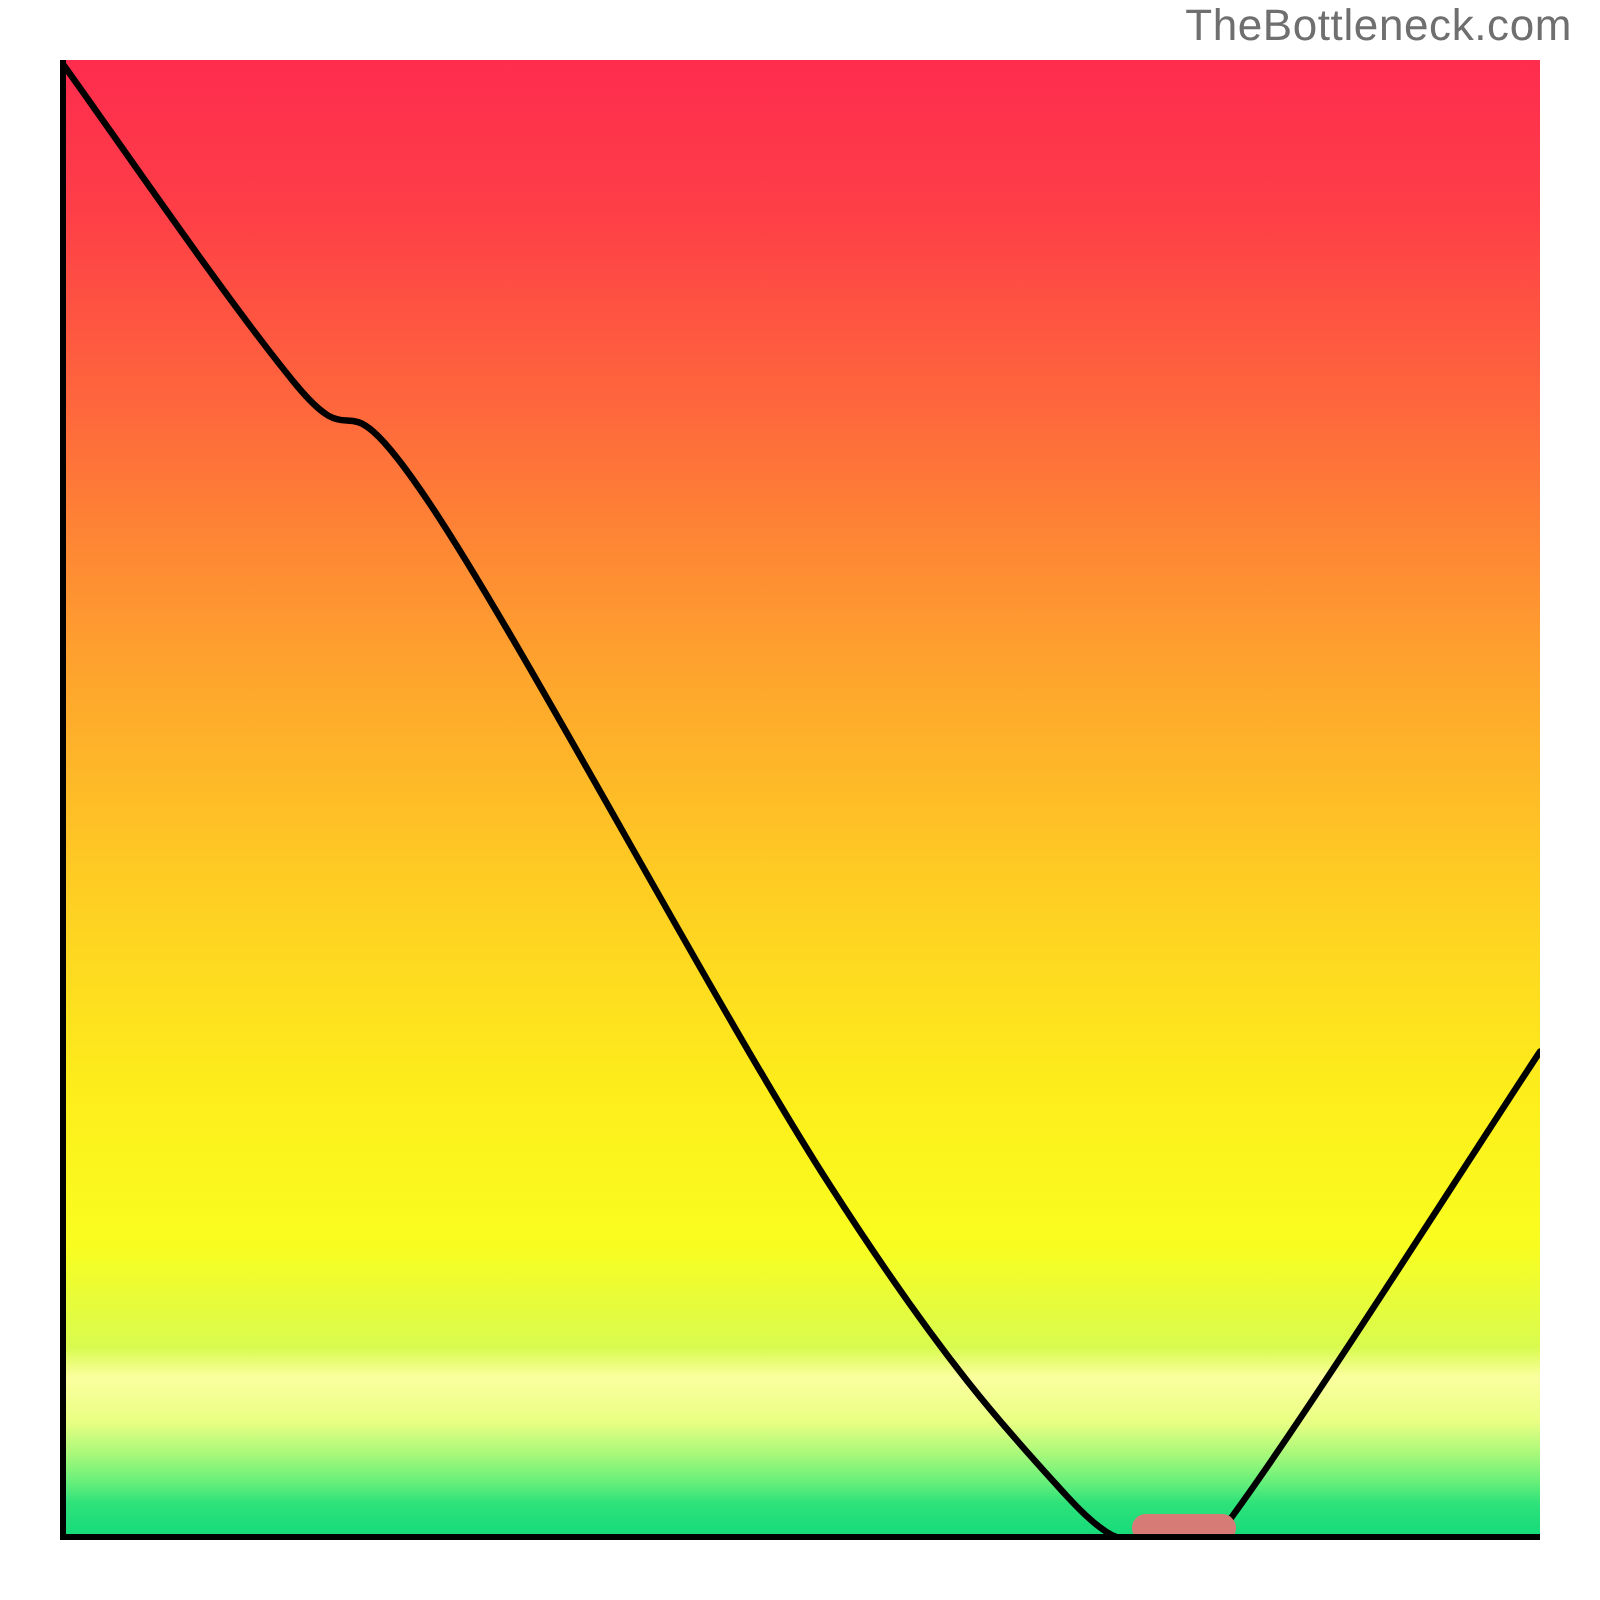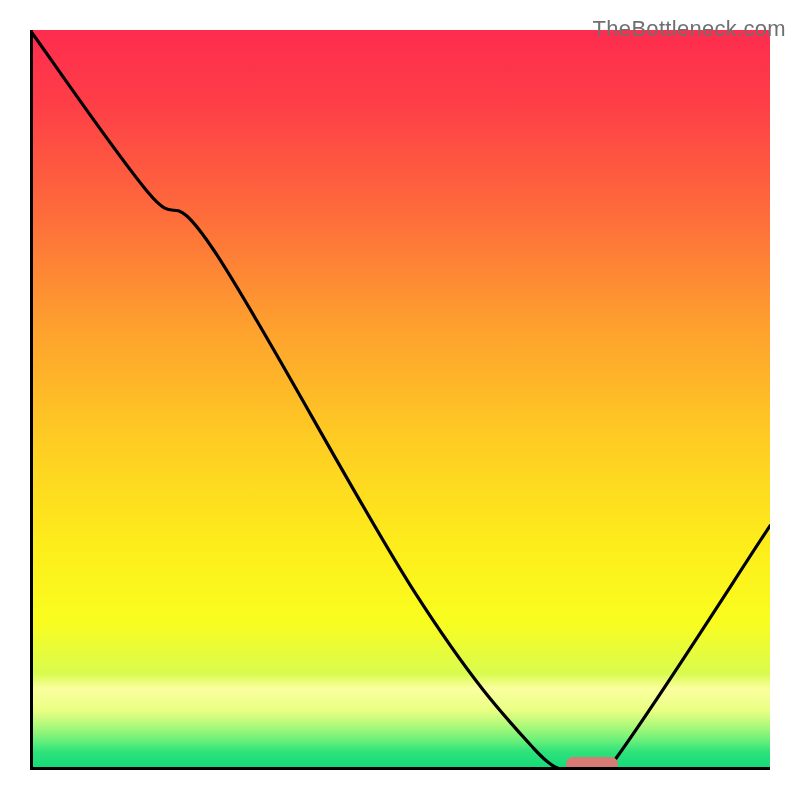--- a/index.html
+++ b/index.html
@@ -11,21 +11,21 @@
     font-family: Arial, Helvetica, sans-serif;
   }
   .chart-container {
     position: relative;
     width: 800px;
     height: 800px;
     box-sizing: border-box;
   }
   .watermark {
     position: absolute;
-    top: 16px;
+    top: 0;
     right: 14px;
     color: #6f6f6f;
     font-size: 22px;
     letter-spacing: 0.3px;
     z-index: 4;
   }
   .plot-area {
     position: absolute;
     left: 30px;
     top: 30px;

